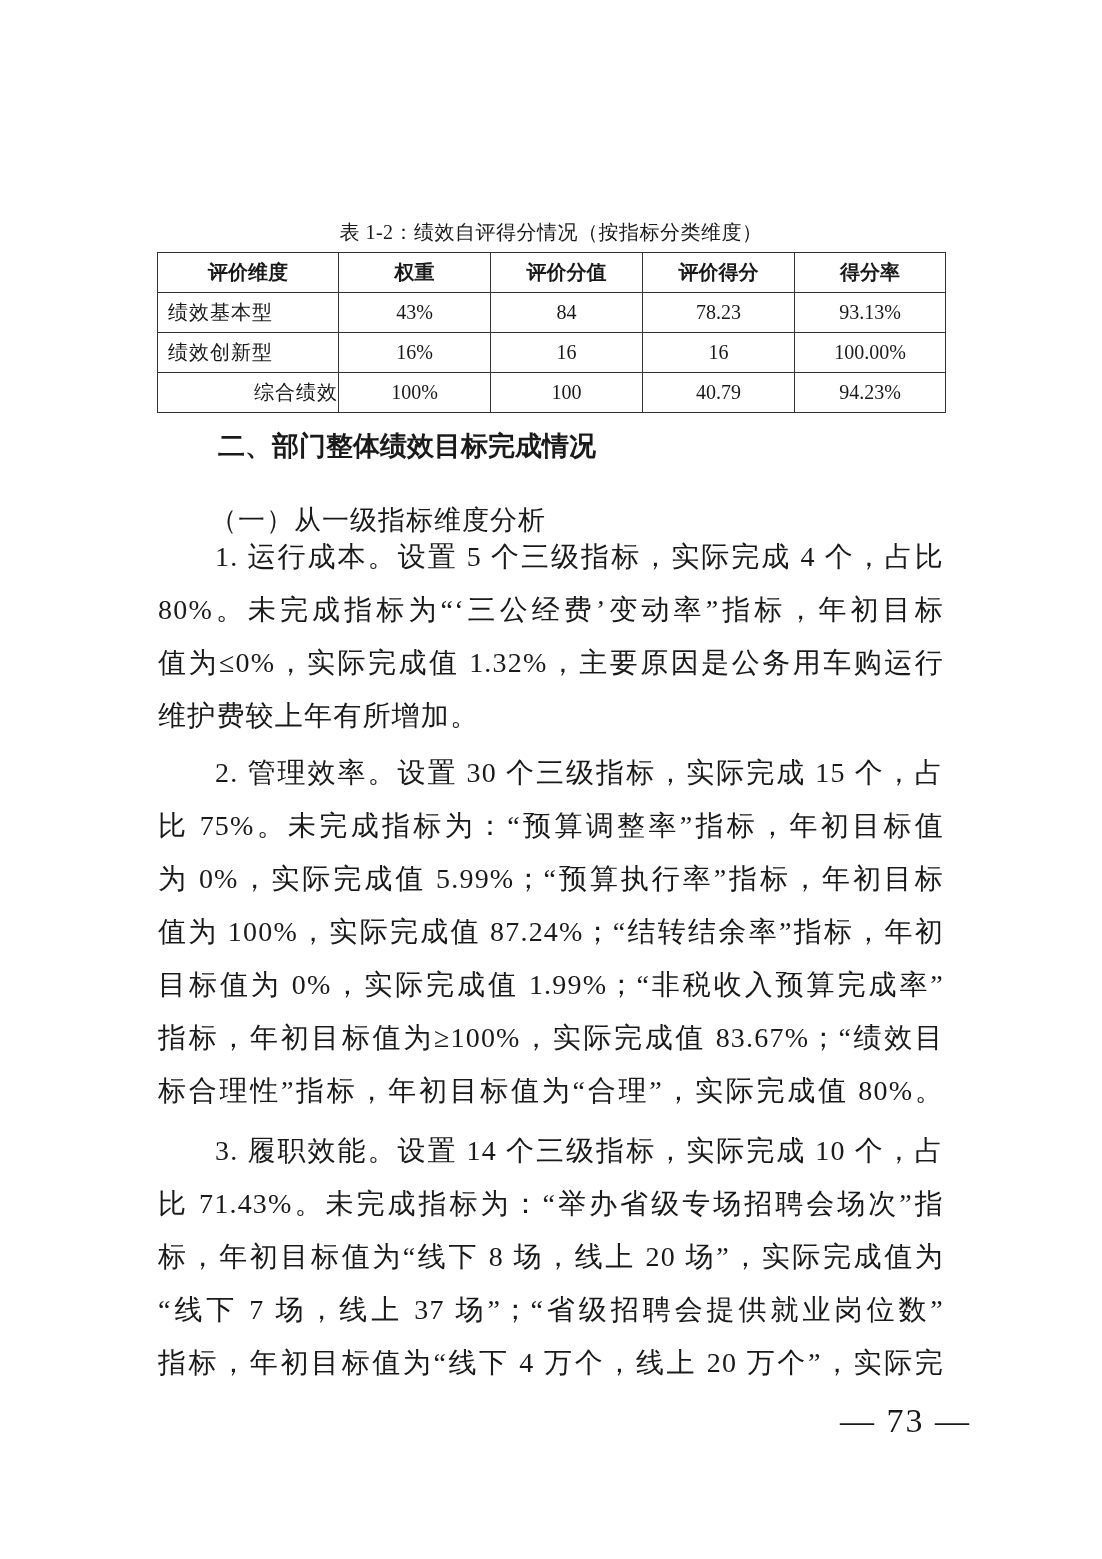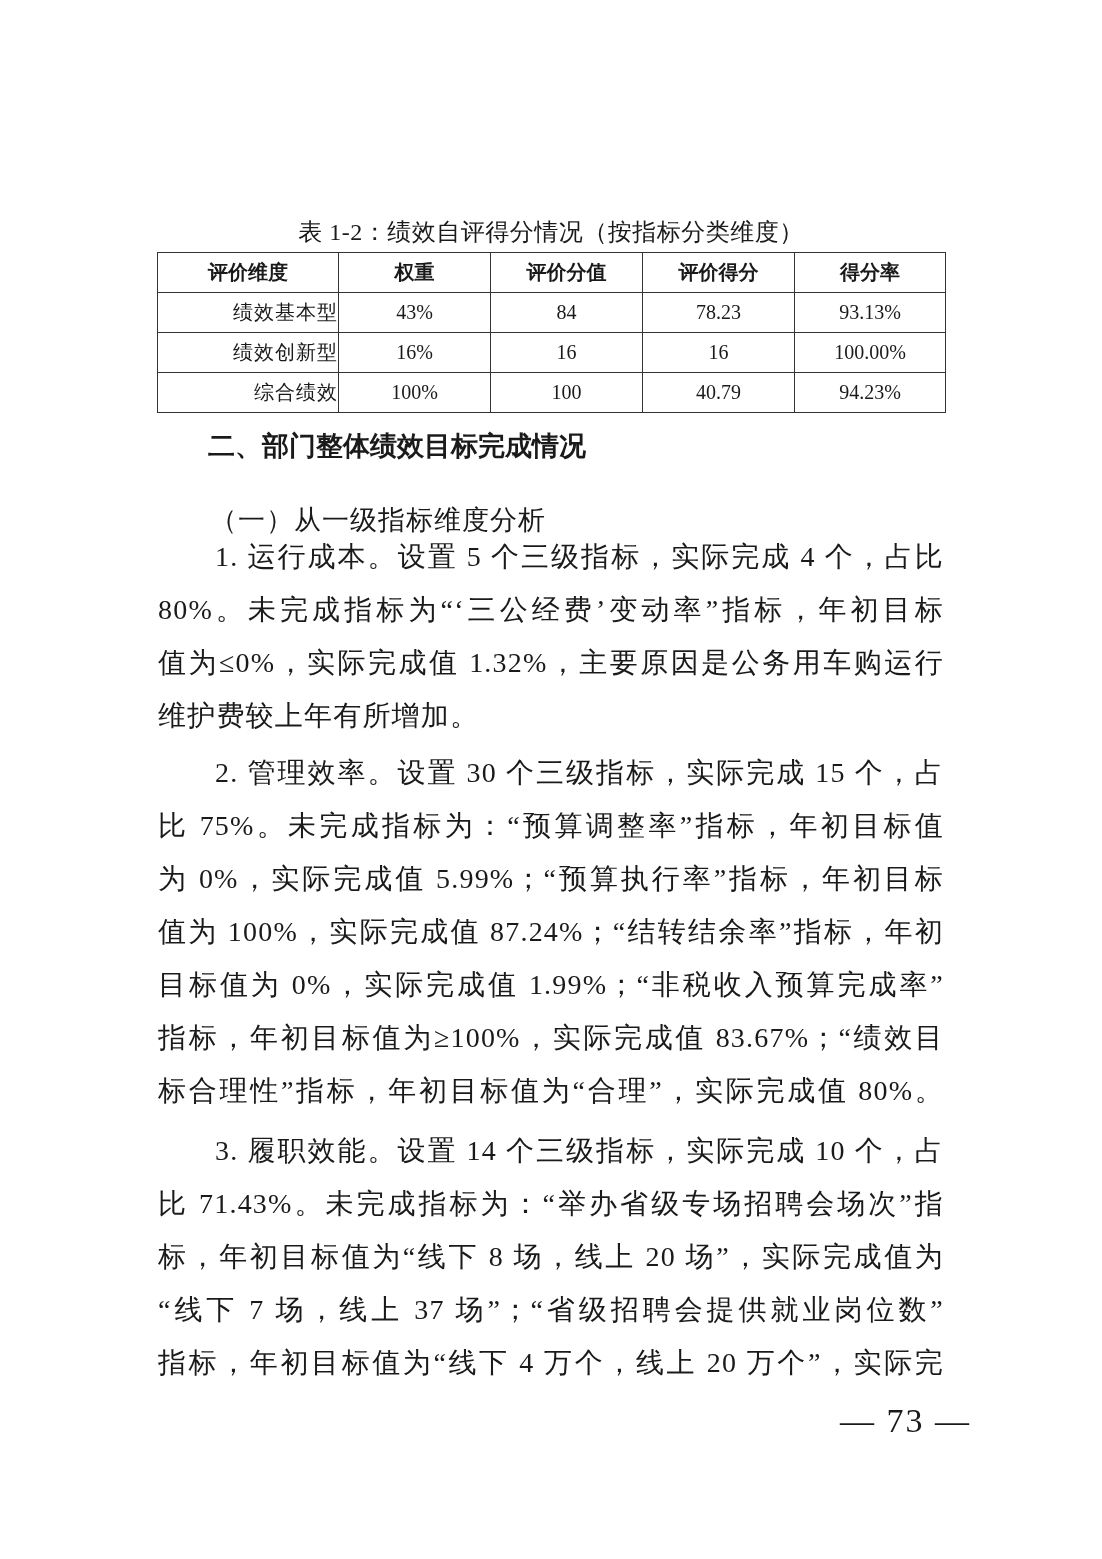--- a/index.html
+++ b/index.html
@@ -1,27 +1,27 @@
 <!DOCTYPE html>
 <html><head>
 <meta charset="utf-8">
 <style>
   html, body { margin:0; padding:0; background:#ffffff; }
   body { width:1102px; height:1559px; position:relative; overflow:hidden;
          font-family:"Liberation Serif","DejaVu Serif",serif; color:#1a1a1a; }
   .caption { position:absolute; top:216px; left:0; width:1102px; text-align:center;
-             font-size:24px; line-height:32px; letter-spacing:0.5px; }
+             font-size:20px; line-height:32px; letter-spacing:0.5px; }
   table.score { position:absolute; left:157px; top:252px; border-collapse:collapse;
                 font-size:20px; }
   table.score th, table.score td { border:1.5px solid #333; padding:0; height:39px; text-align:center; }
   table.score th { font-family:"DejaVu Sans","Liberation Sans",sans-serif; font-weight:bold; font-size:20px; height:39px; }
-  table.score td.first { text-align:right; padding-left:10px; letter-spacing:1px; }
+  table.score td.first { text-align:left; padding-left:10px; letter-spacing:1px; }
   table.score td.center-first { text-align:right; padding-left:46px; letter-spacing:1px; }
   .c1{width:180px}.c2{width:151px}.c3{width:151px}.c4{width:151px}.c5{width:150px}
-  .h2 { position:absolute; left:208px; top:424px; font-family:"DejaVu Sans","Liberation Sans",sans-serif;
+  .h2 { position:absolute; left:218px; top:424px; font-family:"DejaVu Sans","Liberation Sans",sans-serif;
         font-weight:bold; font-size:27px; line-height:44px; }
   .h3 { position:absolute; left:210px; top:478px; font-size:27px; line-height:44px; letter-spacing:1px;margin-top:20px; }
   .body { position:absolute; left:158px; width:786px; font-size:28px; line-height:53px;
           text-align:justify; letter-spacing:1.2px; }
   .line { display:block; white-space:nowrap; text-align:justify; text-align-last:justify; }
   .line.last { text-align-last:left; }
   .page-no { position:absolute; left:840px; top:1402px; font-size:34px; letter-spacing:2px; }
 </style>
 </head>
 <body>

